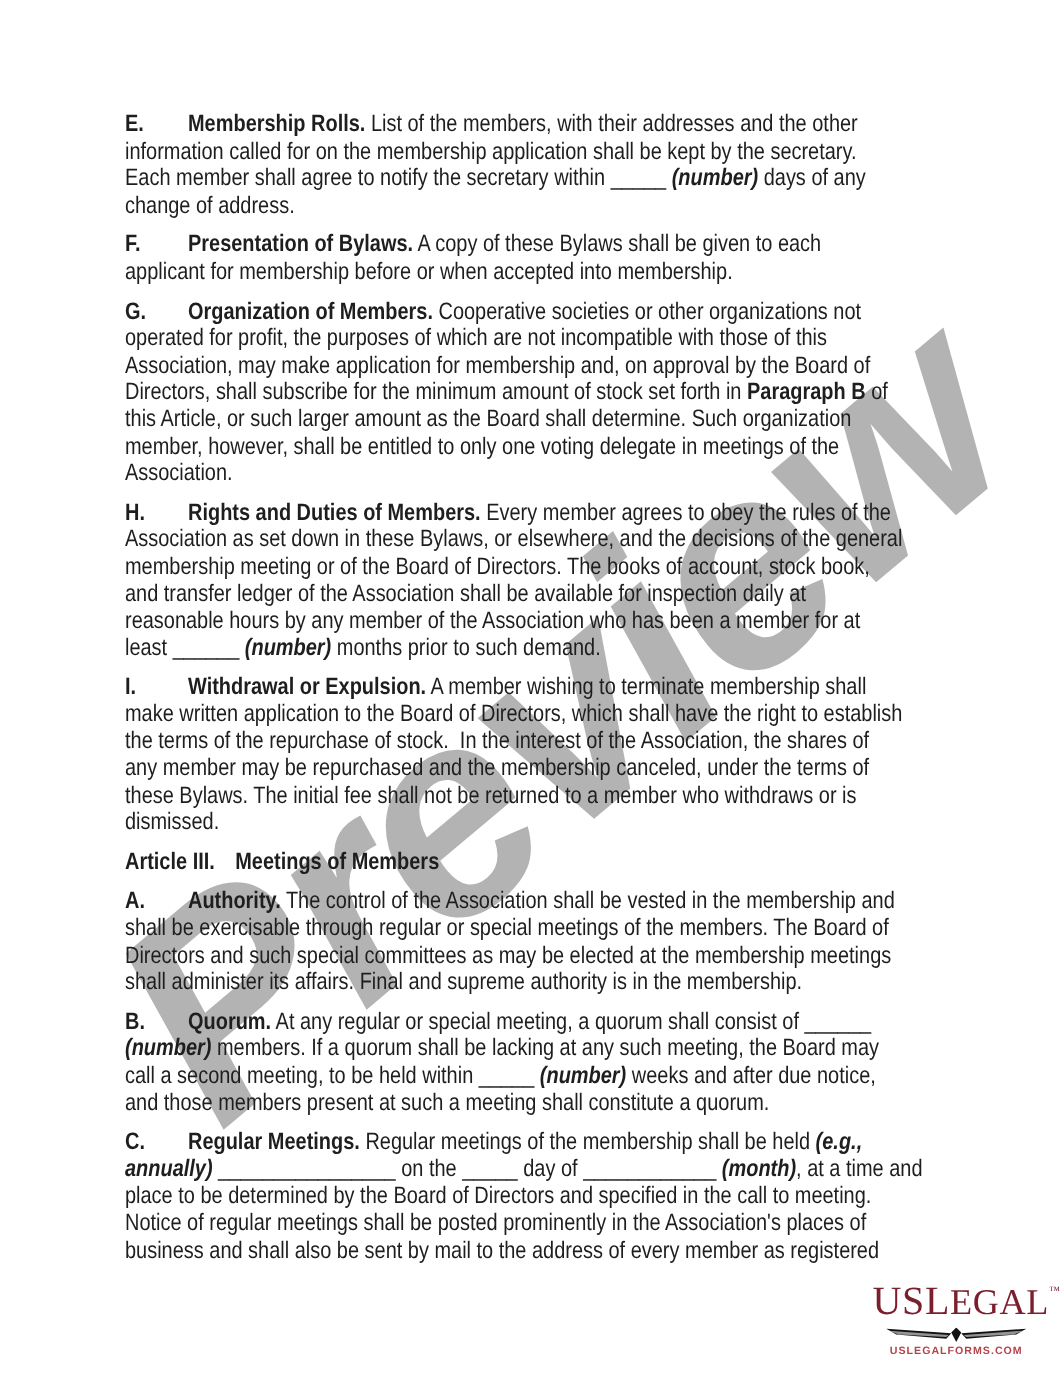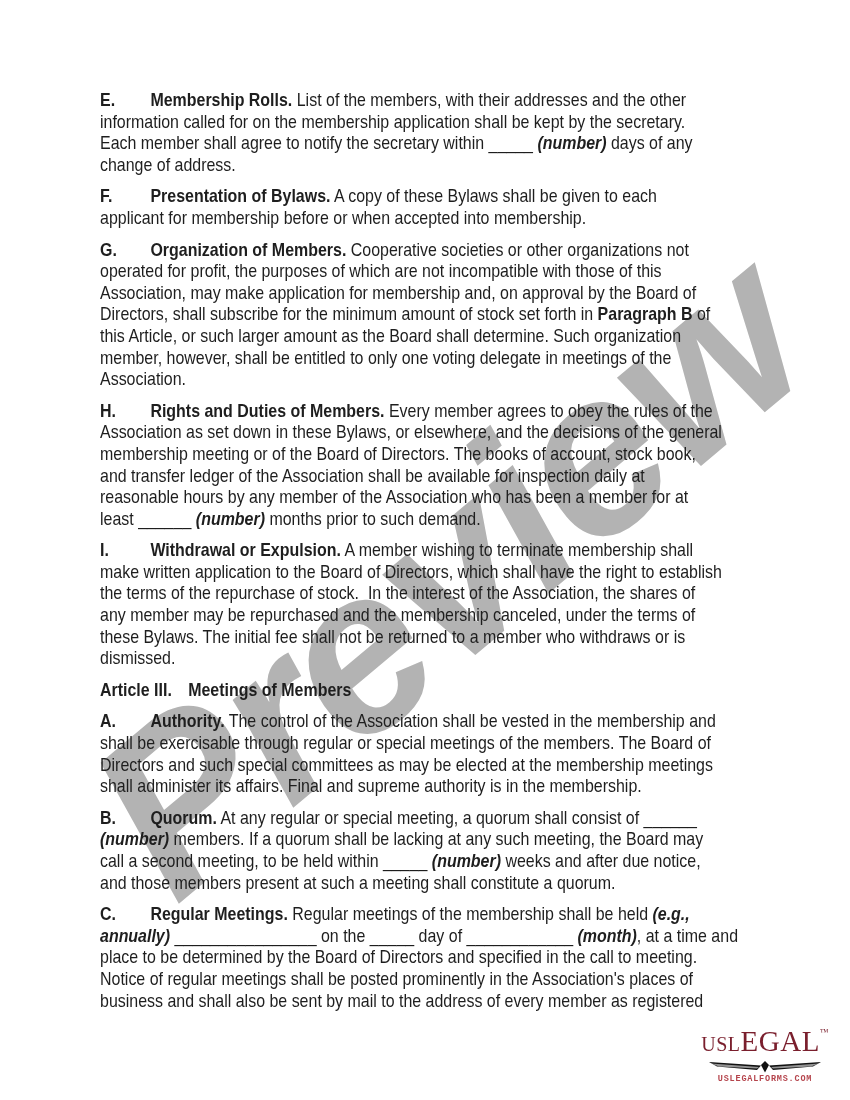--- a/index.html
+++ b/index.html
@@ -50,27 +50,27 @@
   .logo {
     position: absolute; left: 698px; top: 1016px;
     width: 134px; text-align: center; z-index: 3;
   }
   .wordmark {
     font-family: "Liberation Serif", "DejaVu Serif", serif;
     color: #7a1f2d;
     white-space: nowrap;
     line-height: 32px;
   }
-  .wm-large { font-size: 20px; letter-spacing: 0.5px; margin-top: 40px; }
+  .wm-large { font-size: 32px; letter-spacing: 0.5px; margin-top: 40px; }
   .wm-small { font-size: 29px; letter-spacing: 0.5px; }
   .tm { font-size: 9px; vertical-align: 16px; color: #7a1f2d; }
   .eagle { display: block; margin: -1px auto 0 auto; }
   .site {
     margin-top: 1px;
-    font-family: Liberation Mono, monospace;
+    font-family: Liberation Sans, sans-serif;
     font-weight: bold;
     font-size: 8.5px;
     letter-spacing: 0.8px;
     color: #b5444c;
     white-space: nowrap;
   }
 </style>
 </head>
 <body>
 

